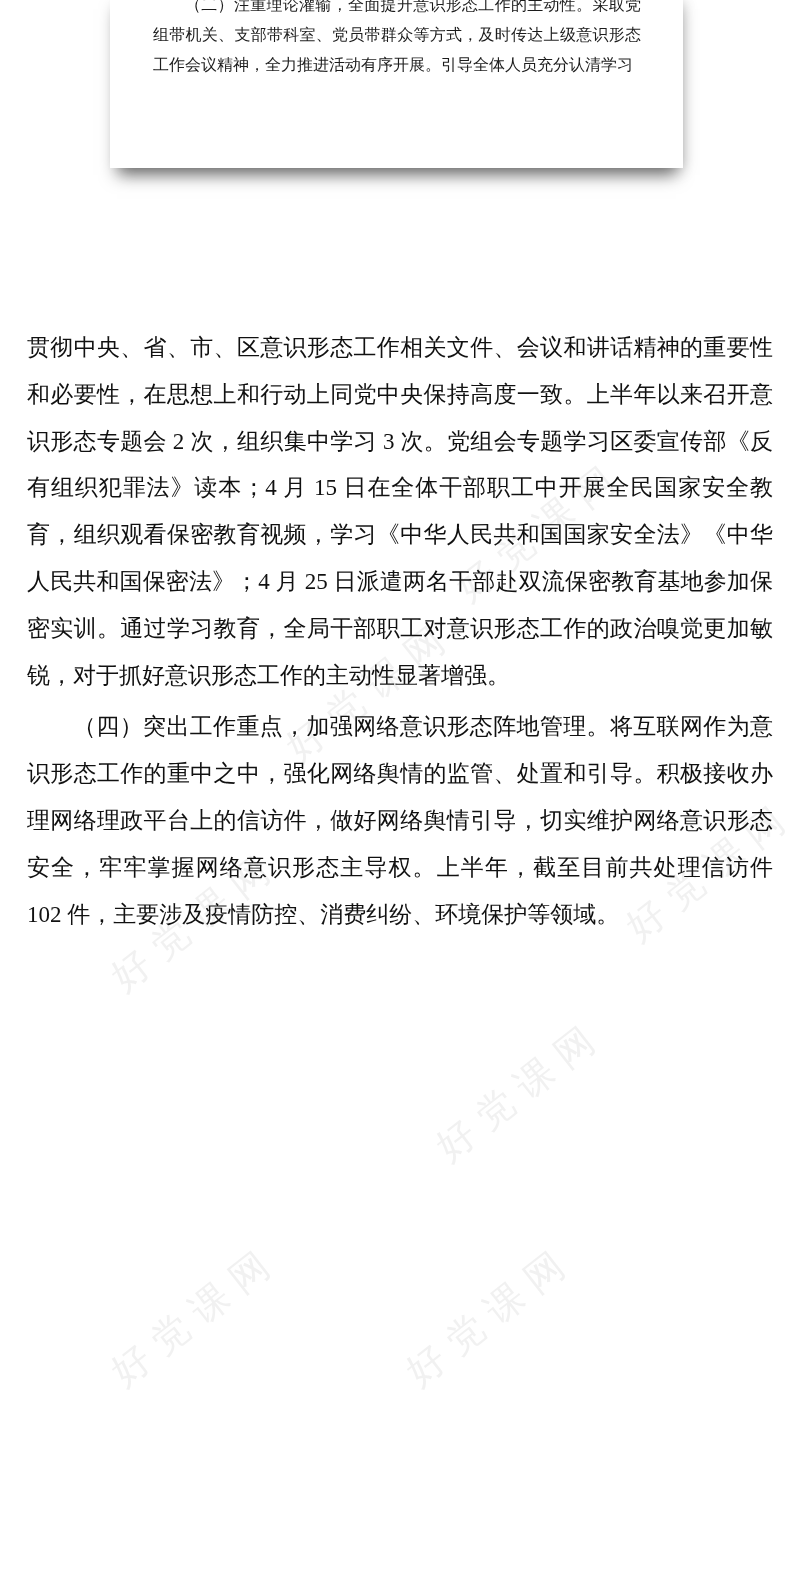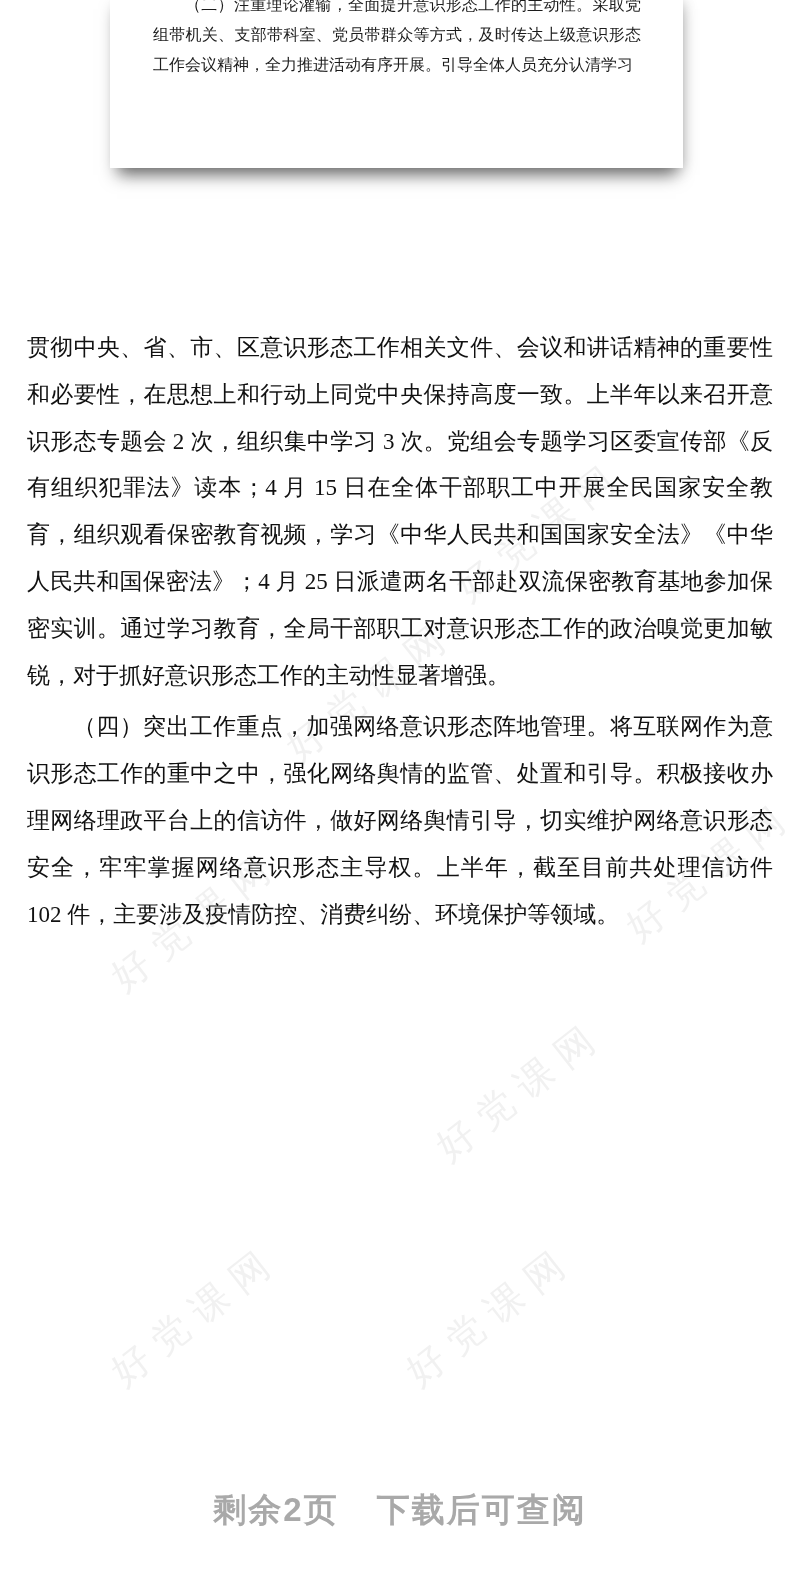--- a/index.html
+++ b/index.html
@@ -97,17 +97,14 @@
 
   <div class="paper">
     <p class="paper-text">（二）注重理论灌输，全面提升意识形态工作的主动性。采取党组带机关、支部带科室、党员带群众等方式，及时传达上级意识形态工作会议精神，全力推进活动有序开展。引导全体人员充分认清学习</p>
   </div>
 
   <div class="doc">
     <p>贯彻中央、省、市、区意识形态工作相关文件、会议和讲话精神的重要性和必要性，在思想上和行动上同党中央保持高度一致。上半年以来召开意识形态专题会 2 次，组织集中学习 3 次。党组会专题学习区委宣传部《反有组织犯罪法》读本；4 月 15 日在全体干部职工中开展全民国家安全教育，组织观看保密教育视频，学习《中华人民共和国国家安全法》《中华人民共和国保密法》；4 月 25 日派遣两名干部赴双流保密教育基地参加保密实训。通过学习教育，全局干部职工对意识形态工作的政治嗅觉更加敏锐，对于抓好意识形态工作的主动性显著增强。</p>
     <p class="indent-para">（四）突出工作重点，加强网络意识形态阵地管理。将互联网作为意识形态工作的重中之中，强化网络舆情的监管、处置和引导。积极接收办理网络理政平台上的信访件，做好网络舆情引导，切实维护网络意识形态安全，牢牢掌握网络意识形态主导权。上半年，截至目前共处理信访件 102 件，主要涉及疫情防控、消费纠纷、环境保护等领域。</p>
   </div>
 
-  <div class="footer">
-    <span>剩余2页</span><span class="hint-gap">下载后可查阅</span>
-  </div>
 
 </div>
 
 </body></html>

